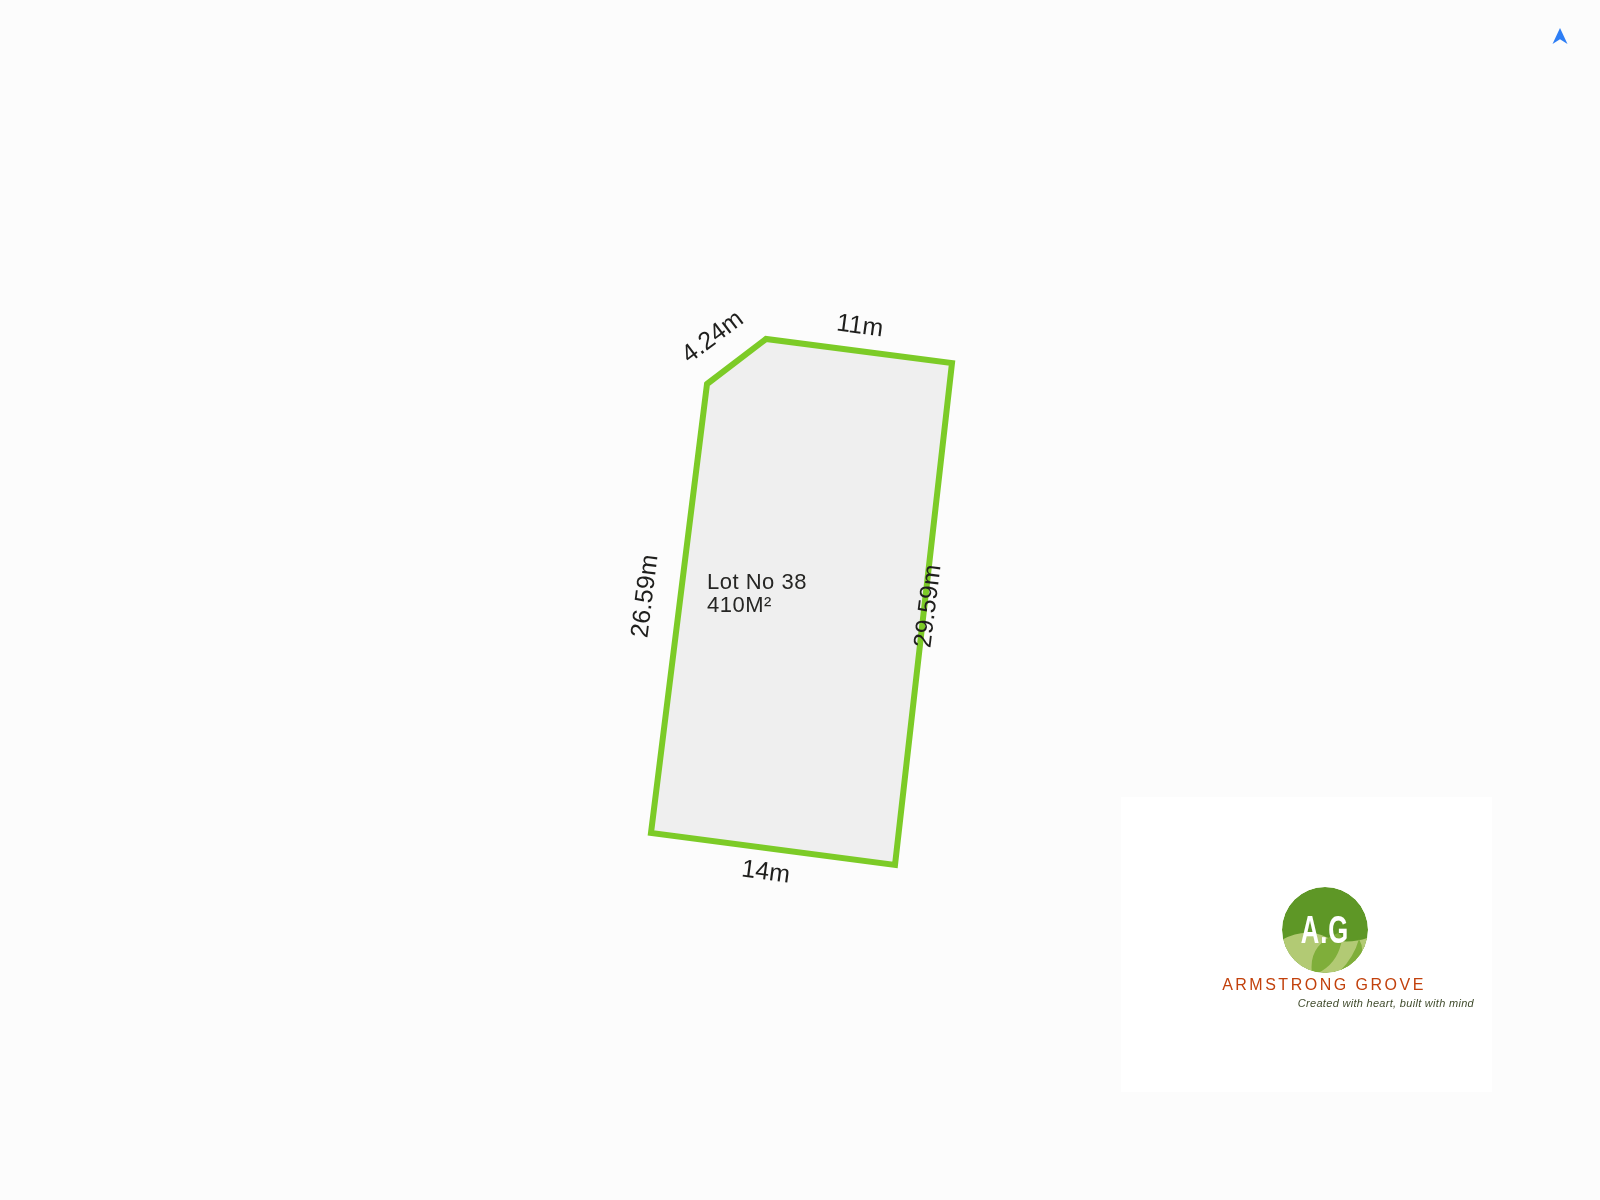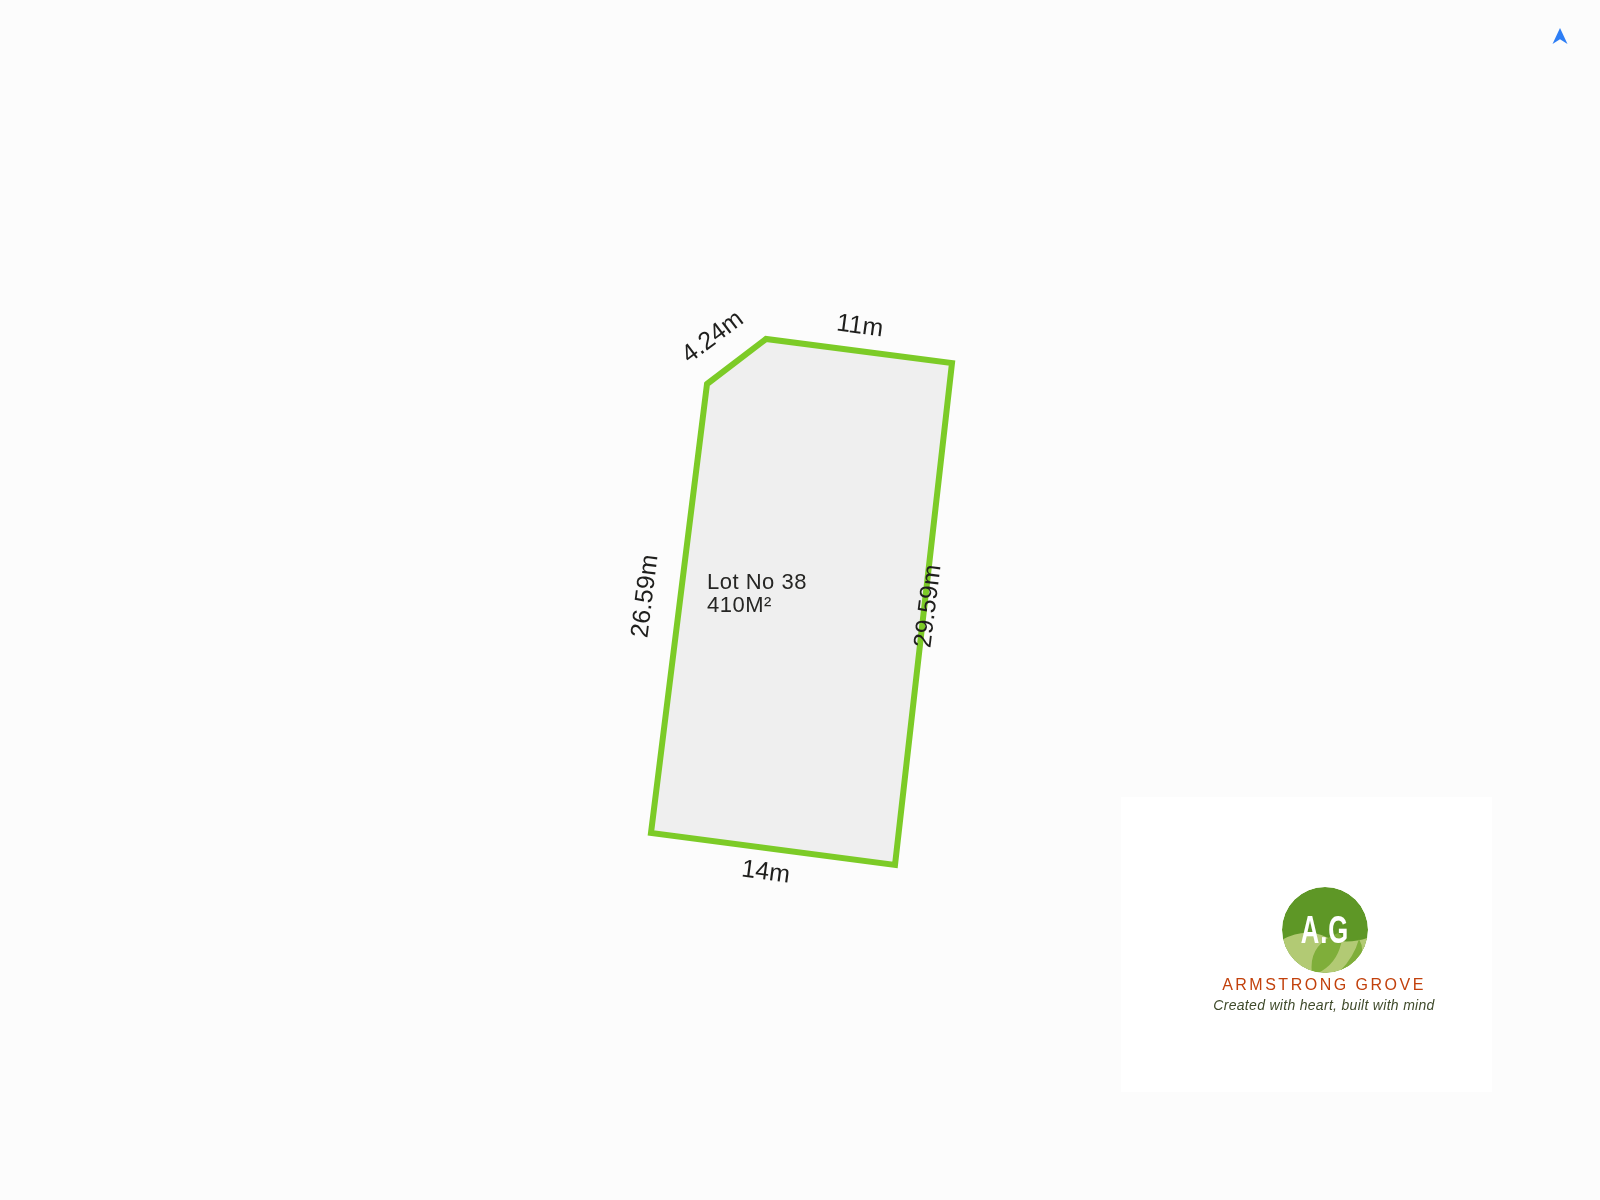--- a/index.html
+++ b/index.html
@@ -64,22 +64,22 @@
   .logo-company{
     position:absolute;left:1174px;top:976px;width:300px;
     text-align:center;
     font-size:16px;
     letter-spacing:2.5px;
     color:#c2410c;
     font-weight:400;
   }
   .logo-tagline{
     position:absolute;left:1174px;top:997px;width:300px;
-    text-align:center;
-    font-size:14px;
+    text-align:right;
+    font-size:11px;
     font-style:italic;
     color:#3f4a2b;
     letter-spacing:0.3px;
   }
 </style>
 </head>
 <body>
 
 <div class="stage">
 

